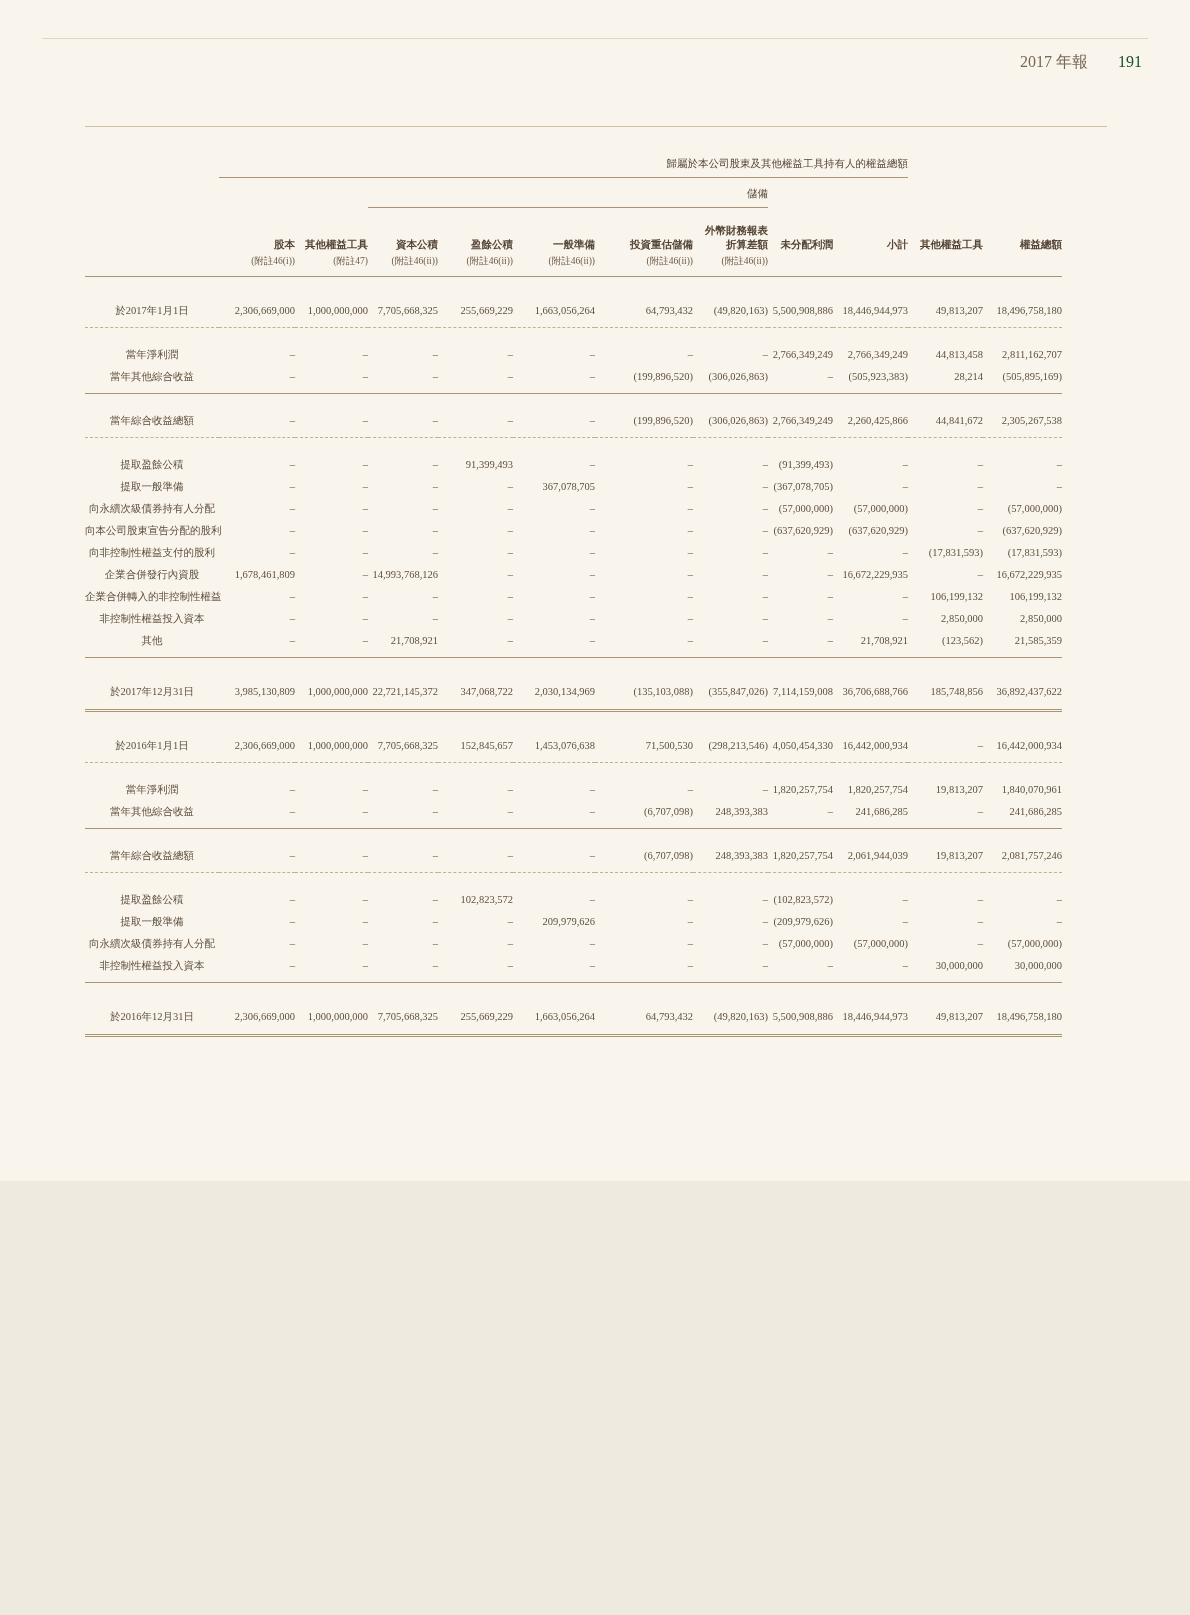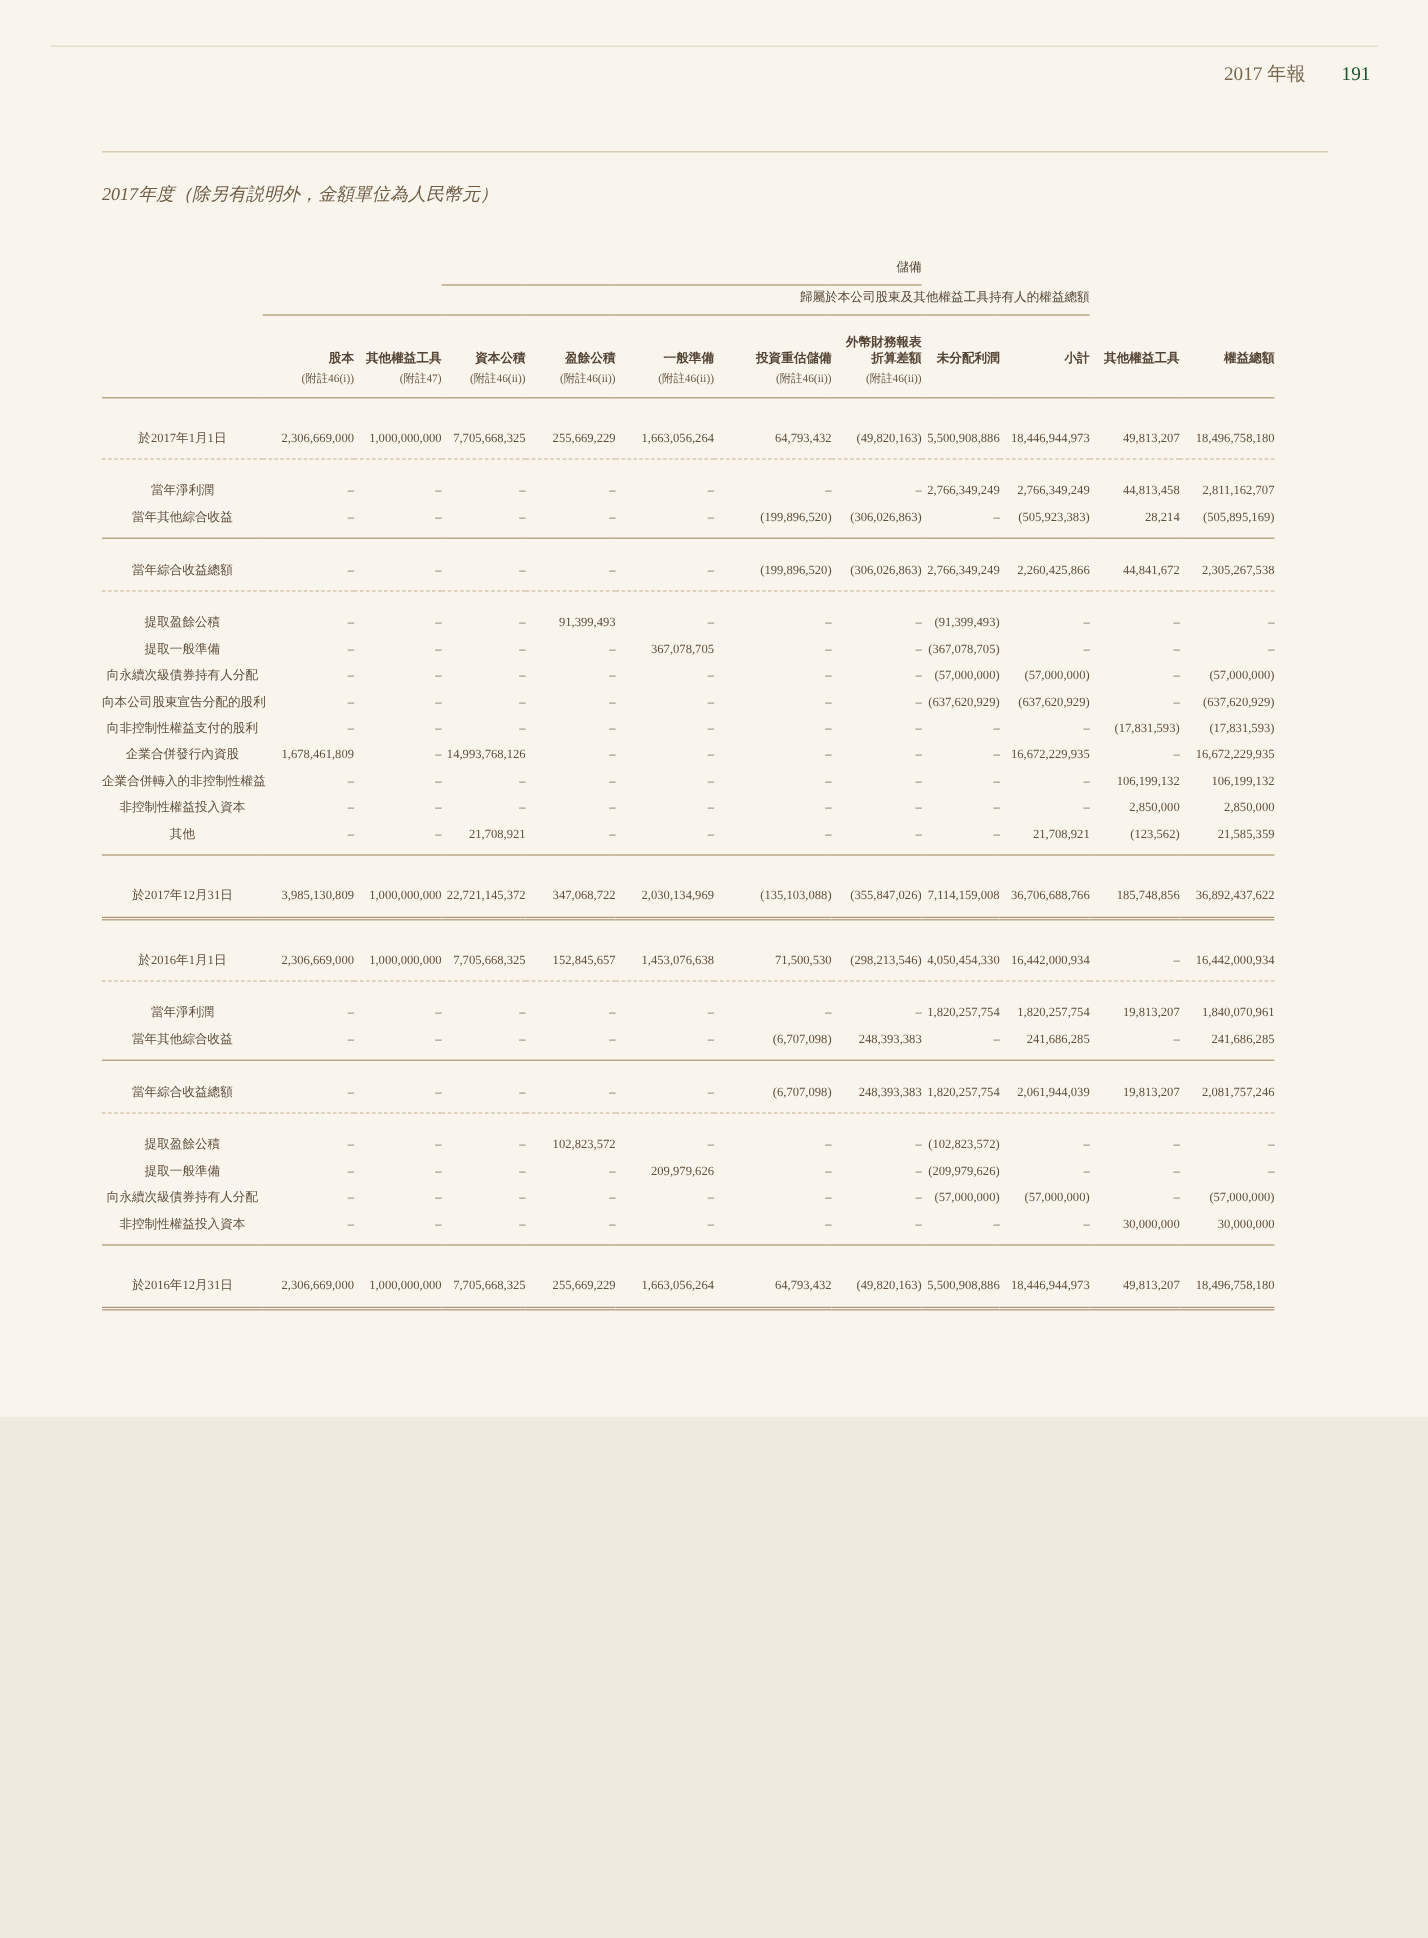--- a/index.html
+++ b/index.html
@@ -59,51 +59,50 @@
 
 <div class="page">
   <div class="top-rule"></div>
   <div class="page-header">
     <span>2017 年報</span>
     <span class="pnum">191</span>
   </div>
 
   <div class="content">
     <div class="title-rule"></div>
-    <div class="subtitle">2017年度（除另有説明外，金額單位為人民幣元）</div>
 
     <table class="equity" id="equity-table">
         <colgroup>
           <col style="width: 134px;">
           <col style="width: 76px;">
           <col style="width: 73px;">
           <col style="width: 70px;">
           <col style="width: 75px;">
           <col style="width: 82px;">
           <col style="width: 98px;">
           <col style="width: 75px;">
           <col style="width: 65px;">
           <col style="width: 75px;">
           <col style="width: 75px;">
           <col style="width: 79px;">
         </colgroup>
         <thead>
           <tr class="span-row">
             <td></td>
+            <th class="span-top" colspan="9">歸屬於本公司股東及其他權益工具持有人的權益總額</th>
+            <td></td>
+            <td></td>
+          </tr>
+          <tr class="span-row">
+            <td></td>
             <td></td>
             <td></td>
             <th class="span-res" colspan="5">儲備</th>
             <td></td>
             <td></td>
-            <td></td>
-            <td></td>
-          </tr>
-          <tr class="span-row">
-            <td></td>
-            <th class="span-top" colspan="9">歸屬於本公司股東及其他權益工具持有人的權益總額</th>
             <td></td>
             <td></td>
           </tr>
           <tr class="col-row">
             <th></th>
             <th>
               <div class="t">股本</div>
               <div class="n">(附註46(i))</div>
             </th>
             <th>

